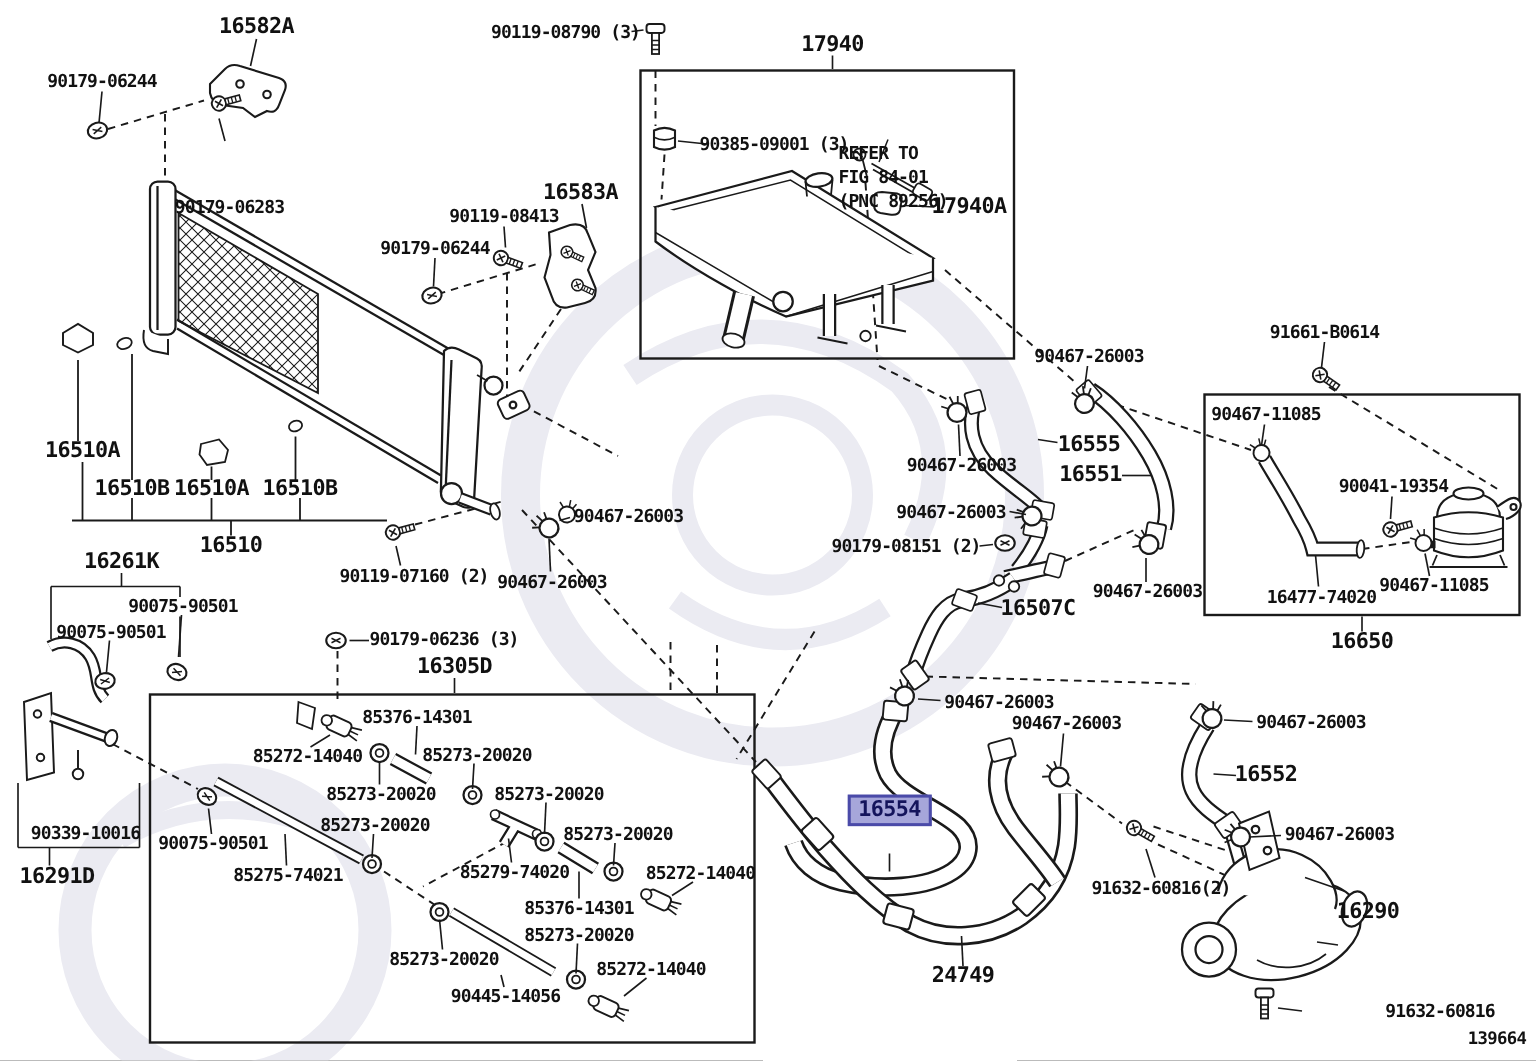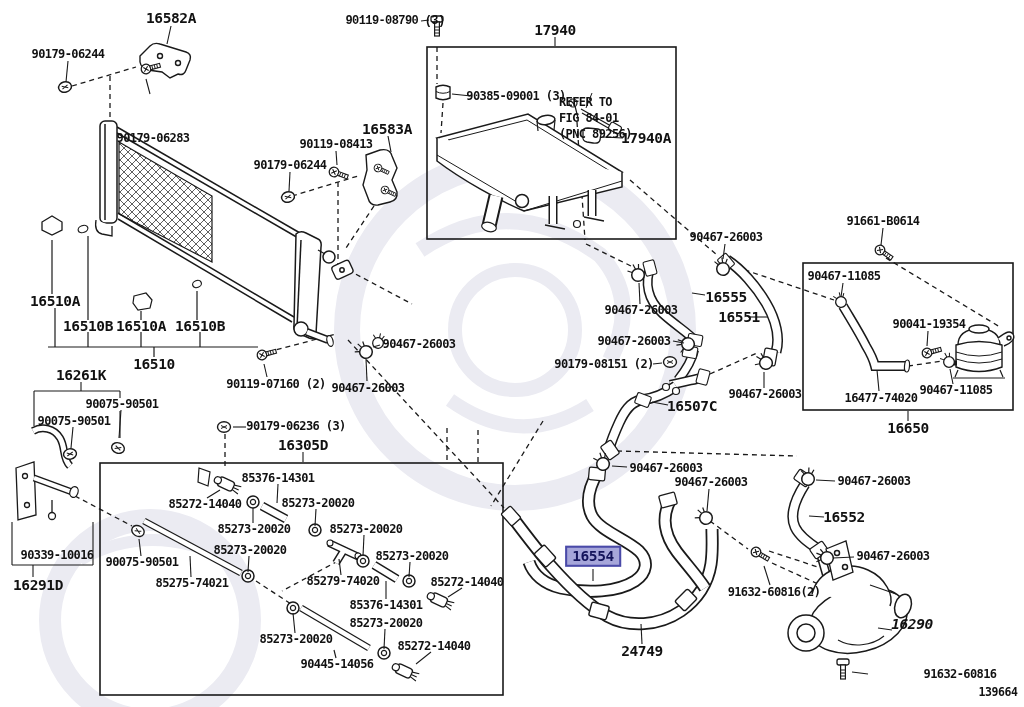--- a/index.html
+++ b/index.html
@@ -408,38 +408,38 @@
         <line x1="33" y1="565" x2="33" y2="577"></line>
   </g>
 </svg>
 
 <div id="label-layer">
       <div class="lbl lbl-lg" style="left: 171px; top: 18px;">16582A</div>
       <div class="lbl lbl-lg" style="left: 555px; top: 30px;">17940</div>
       <div class="lbl lbl-lg" style="left: 387px; top: 129px;">16583A</div>
       <div class="lbl lbl-lg" style="left: 646px; top: 138px;">17940A</div>
       <div class="lbl lbl-lg" style="left: 726px; top: 297px;">16555</div>
-      <div class="lbl lbl-lg" style="left: 727px; top: 317px; margin-left: 12px;">16551</div>
+      <div class="lbl lbl-lg" style="left: 727px; top: 317px;">16551</div>
       <div class="lbl lbl-lg" style="left: 692px; top: 406px;">16507C</div>
       <div class="lbl lbl-lg" style="left: 55px; top: 301px;">16510A</div>
       <div class="lbl lbl-lg" style="left: 88px; top: 326px;">16510B</div>
       <div class="lbl lbl-lg" style="left: 141px; top: 326px;">16510A</div>
       <div class="lbl lbl-lg" style="left: 200px; top: 326px;">16510B</div>
       <div class="lbl lbl-lg" style="left: 154px; top: 364px;">16510</div>
       <div class="lbl lbl-lg" style="left: 81px; top: 375px;">16261K</div>
       <div class="lbl lbl-lg" style="left: 303px; top: 445px;">16305D</div>
       <div class="lbl lbl-lg" style="left: 38px; top: 585px;">16291D</div>
-      <div class="lbl lbl-lg lbl-hl" style="left: 593px; top: 556px;">16554</div>
+      <div class="lbl lbl-lg lbl-hl" style="left: 593px; top: 540px;">16554</div>
       <div class="lbl lbl-lg" style="left: 642px; top: 651px;">24749</div>
       <div class="lbl lbl-lg" style="left: 844px; top: 517px;">16552</div>
-      <div class="lbl lbl-lg" style="left: 912px; top: 624px; font-style: italic;">16290</div>
+      <div class="lbl lbl-lg" style="left: 912px; top: 608px;">16290</div>
       <div class="lbl lbl-lg" style="left: 908px; top: 428px;">16650</div>
       <div class="lbl" style="left: 68px; top: 54px;">90179-06244</div>
       <div class="lbl" style="left: 153px; top: 101px; margin-top: 37px;">90179-06283</div>
-      <div class="lbl" style="left: 395px; top: 21px; font-family: Liberation Mono, monospace;">90119-08790 (3)</div>
+      <div class="lbl" style="left: 377px; top: 21px;">90119-08790 (3)</div>
       <div class="lbl" style="left: 516px; top: 96px;">90385-09001 (3)</div>
       <div class="lbl" style="left: 336px; top: 144px;">90119-08413</div>
       <div class="lbl" style="left: 290px; top: 165px;">90179-06244</div>
       <div class="lbl" style="left: 883px; top: 221px;">91661-B0614</div>
       <div class="lbl" style="left: 726px; top: 237px;">90467-26003</div>
       <div class="lbl" style="left: 844px; top: 276px;">90467-11085</div>
       <div class="lbl" style="left: 929px; top: 324px;">90041-19354</div>
       <div class="lbl" style="left: 956px; top: 390px;">90467-11085</div>
       <div class="lbl" style="left: 881px; top: 398px;">16477-74020</div>
       <div class="lbl" style="left: 641px; top: 310px;">90467-26003</div>

